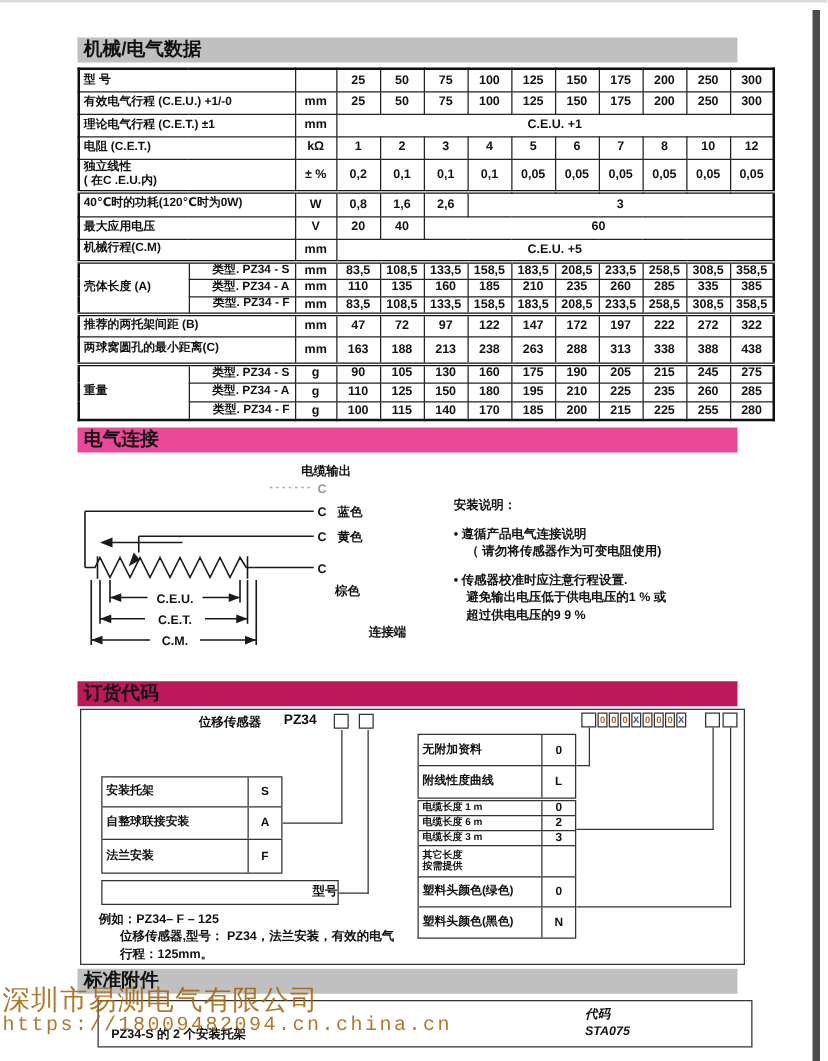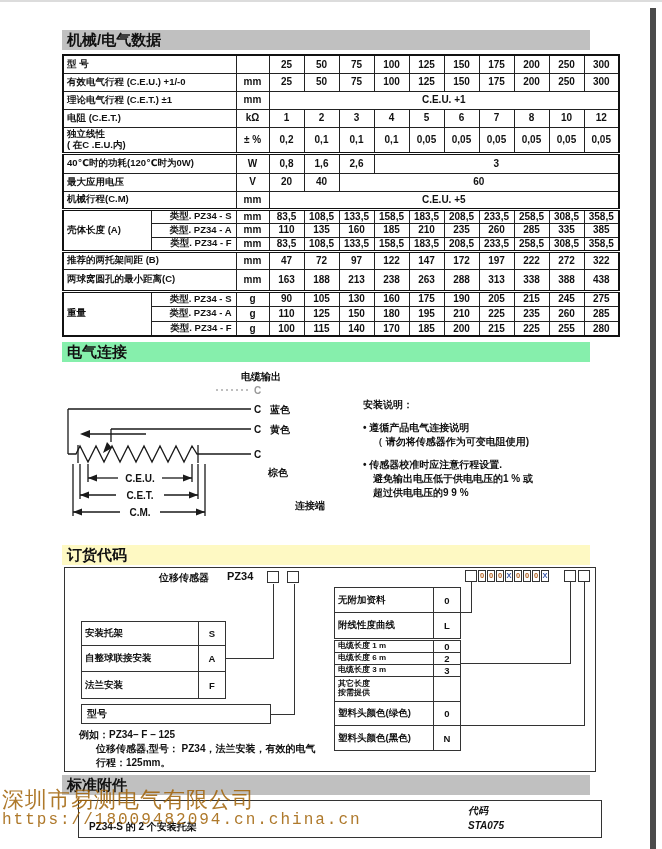--- a/index.html
+++ b/index.html
@@ -43,21 +43,21 @@
   .opt-label{flex:1;padding:0 3px;display:flex;align-items:center;font-size:9.5px;font-weight:bold;white-space:pre-line;line-height:1.1;}
   .opt-code{width:26px;border-left:1px solid #333;display:flex;align-items:center;justify-content:center;
             font-size:9.5px;font-weight:bold;}
   .tblM{left:16px;top:53px;width:145px;}
   .tblM .opt-row:nth-child(1){height:24px;} .tblM .opt-row:nth-child(2){height:26px;} .tblM .opt-row:nth-child(3){height:26px;gap:34px;}
   .tblA{left:269px;top:19px;width:127px;} .tblA .opt-row{height:25px;}
   .tblB{left:269px;top:72px;width:127px;} .tblB .opt-row{height:12px;} .tblB .opt-row .opt-label{font-size:8px;}
   .tblB .opt-row:last-child{height:24px;text-align:center;}
   .tblC{left:269px;top:133px;width:127px;} .tblC .opt-row{height:24px;}
   .modelbox{position:absolute;left:16px;top:136px;width:190px;height:20px;border:1px solid #333;
-            box-sizing:border-box;font-size:10px;font-weight:bold;line-height:18px;padding-left:5px;}
+            box-sizing:border-box;font-size:10px;font-weight:bold;line-height:18px;padding-left:5px;text-align:right;}
   
   .accbox{position:absolute;left:78px;top:800px;width:524px;height:38px;border:1.5px solid #333;box-sizing:border-box;}
   .accbox .hd{position:absolute;left:389px;top:3px;font-size:10px;font-weight:bold;font-style:italic;}
   .accbox .it{position:absolute;left:10px;top:19px;font-size:10px;font-weight:bold;}
   .accbox .cd{position:absolute;left:389px;top:19px;font-size:10px;font-weight:bold;font-style:italic;}
   
   .wm{position:absolute;color:#a16207;opacity:.85;pointer-events:none;z-index:6;white-space:nowrap;}
   .wm1{left:2px;top:785px;font-size:22px;letter-spacing:1px;}
   .wm2{left:2px;top:811px;font-size:16px;letter-spacing:2px;font-family:"Liberation Mono","DejaVu Sans Mono",monospace;}
 </style>
@@ -280,21 +280,21 @@
           <td>185</td>
           <td>200</td>
           <td>215</td>
           <td>225</td>
           <td>255</td>
           <td>280</td>
         </tr>
       </tbody>
   </table>
 
-  <div class="secbar" style="top: 342px; background: #86efac;">
+  <div class="secbar" style="top: 342px; background: #ec4899;">
     <span>电气连接</span>
   </div>
 
   <svg class="diagram" viewBox="0 0 310 155">
     <text class="dt" x="183" y="14">电缆输出</text>
     <line class="faint" x1="158" y1="24" x2="192" y2="24" stroke-dasharray="2,3"></line>
     <text class="dt faintt" x="196" y="28">C</text>
 
     <line x1="10" y1="43" x2="193" y2="43"></line>
     <line x1="10" y1="43" x2="10" y2="88"></line>
@@ -342,21 +342,21 @@
 
   <div class="notes">
       <div class="nt">安装说明：</div>
       <div class="nb">遵循产品电气连接说明</div>
       <div class="nc">（ 请勿将传感器作为可变电阻使用)</div>
       <div class="nb ng">传感器校准时应注意行程设置.</div>
       <div class="nc">避免输出电压低于供电电压的1 % 或</div>
       <div class="nc">超过供电电压的9 9 %</div>
     </div>
 
-  <div class="secbar" style="top: 545px; background: #fef9c3;">
+  <div class="secbar" style="top: 545px; background: #be185d;">
     <span>订货代码</span>
   </div>
 
   <div class="orderbox">
     <div class="ob" style="left:94px;top:3px">位移传感器</div>
     <div class="ob" style="left:162px;top:2px;font-size:11px">PZ34</div>
     <div class="codebox" style="left:202px;top:3px"></div>
     <div class="codebox" style="left:222px;top:3px"></div>
 
     <div class="codebox" style="left:400px;top:2px"></div>

